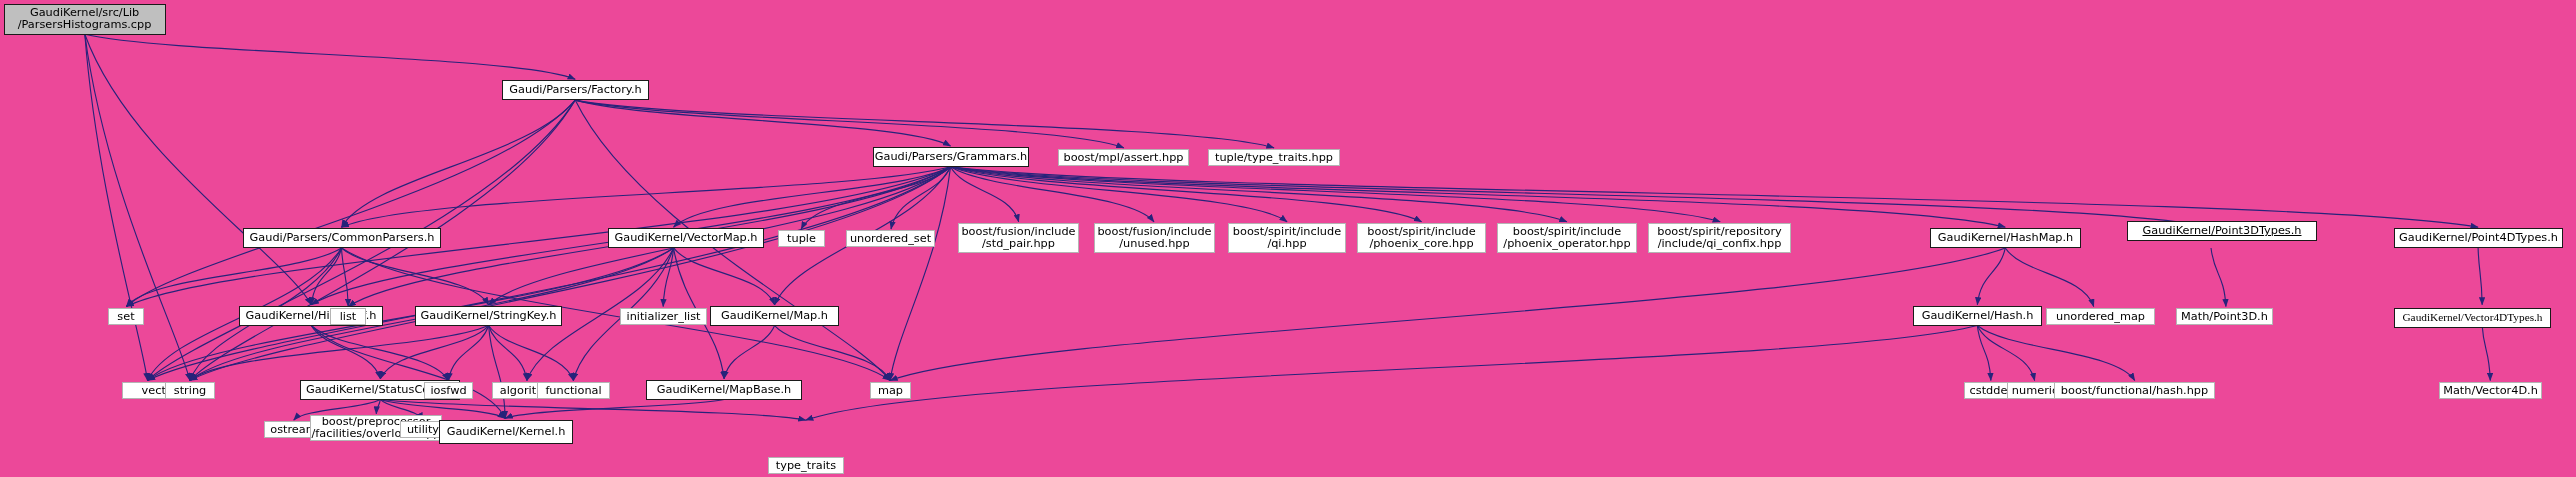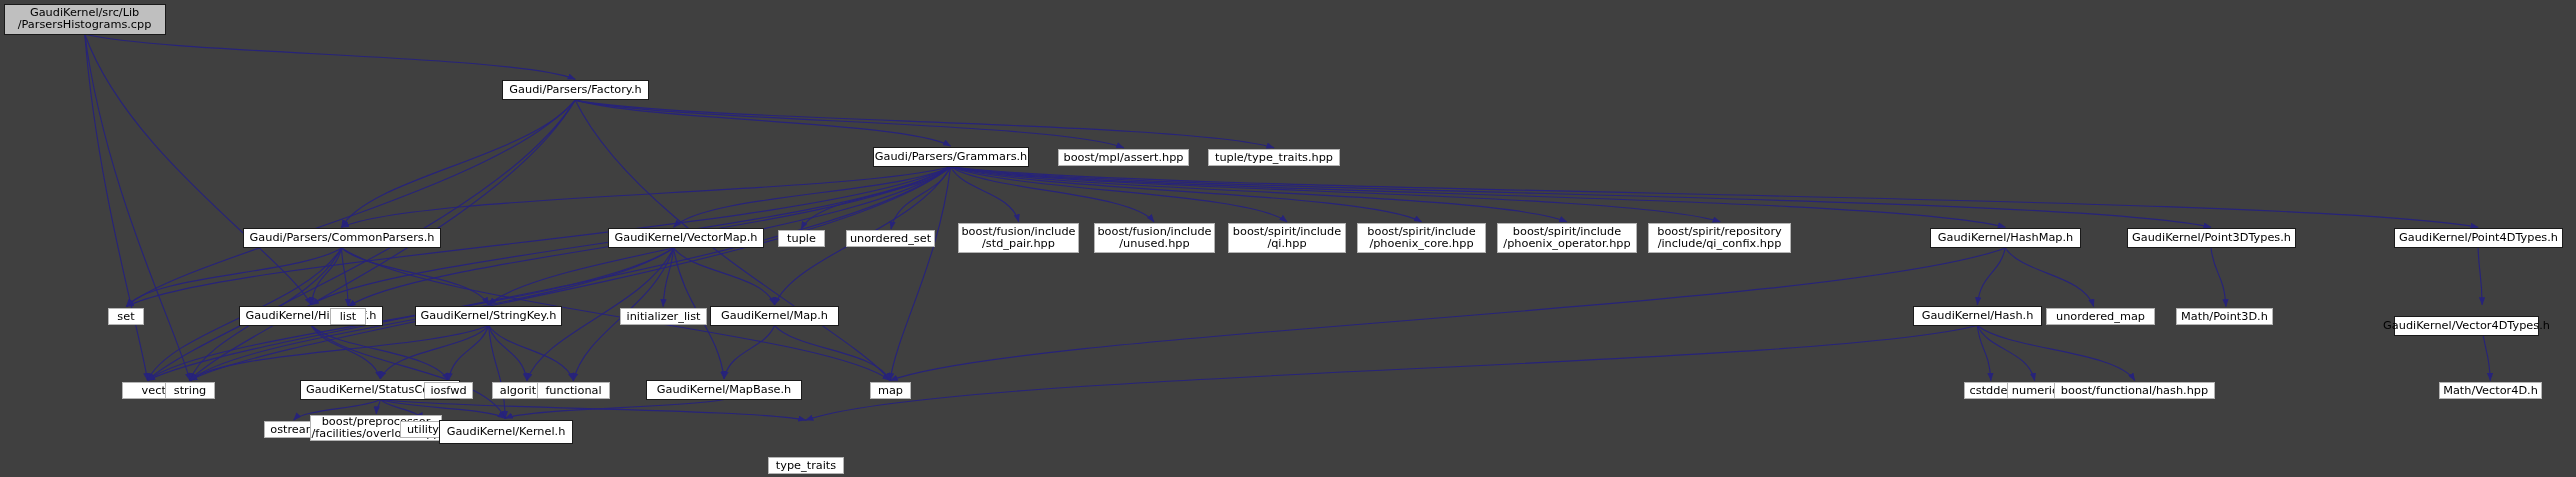--- a/index.html
+++ b/index.html
@@ -1,16 +1,16 @@
 <!DOCTYPE html>
 <html style="font-size:14.4px"><head>
 <meta charset="utf-8">
 <style>
   html,body{margin:0;padding:0;background:#ffffff;}
-  #graph{position:relative;width:2576px;height:477px;background:#404040;
+  #graph{position:relative;width:2576px;height:477px;background:#ec4899;
          font-family:"DejaVu Sans","Liberation Sans",sans-serif;overflow:hidden;}
   #edges{position:absolute;left:0;top:0;width:2576px;height:477px;}
   .node{position:absolute;box-sizing:border-box;display:flex;align-items:center;
         justify-content:center;text-align:center;background:#ffffff;
         border:0.9px solid #b4b4b4;color:#000000;font-size:11.3px;line-height:11.7px;
         white-space:pre;letter-spacing:0px;}
   .node.hdr{border:1.4px solid #1a1a1a;}
   .node.root{background:#bfbfbf;border:1.4px solid #1a1a1a;}
   .node span{display:block;padding:0 3.6px;}
 </style>
@@ -118,32 +118,32 @@
 /unused.hpp</span></div>
       <div class="node" style="left: 1228px; top: 223px; width: 118px; height: 30px;"><span>boost/spirit/include
 /qi.hpp</span></div>
       <div class="node" style="left: 1357px; top: 223px; width: 129px; height: 30px;"><span>boost/spirit/include
 /phoenix_core.hpp</span></div>
       <div class="node" style="left: 1497px; top: 223px; width: 140px; height: 30px;"><span>boost/spirit/include
 /phoenix_operator.hpp</span></div>
       <div class="node" style="left: 1648px; top: 223px; width: 143px; height: 30px;"><span>boost/spirit/repository
 /include/qi_confix.hpp</span></div>
       <div class="node hdr" style="left: 1930px; top: 228px; width: 151px; height: 20px;"><span>GaudiKernel/HashMap.h</span></div>
-      <div class="node hdr" style="left: 2127px; top: 228px; width: 169px; height: 20px;"><span>GaudiKernel/Point3DTypes.h</span></div>
+      <div class="node hdr" style="left: 2127px; top: 221px; width: 190px; height: 20px; text-decoration: underline;"><span>GaudiKernel/Point3DTypes.h</span></div>
       <div class="node hdr" style="left: 2394px; top: 228px; width: 169px; height: 20px;"><span>GaudiKernel/Point4DTypes.h</span></div>
       <div class="node" style="left: 108px; top: 308px; width: 36px; height: 17px;"><span>set</span></div>
       <div class="node hdr" style="left: 239px; top: 306px; width: 144px; height: 20px;"><span>GaudiKernel/HistoDef.h</span></div>
       <div class="node" style="left: 330px; top: 308px; width: 36px; height: 17px;"><span>list</span></div>
       <div class="node hdr" style="left: 415px; top: 306px; width: 147px; height: 20px;"><span>GaudiKernel/StringKey.h</span></div>
       <div class="node" style="left: 620px; top: 308px; width: 87px; height: 17px;"><span>initializer_list</span></div>
       <div class="node hdr" style="left: 710px; top: 306px; width: 129px; height: 20px;"><span>GaudiKernel/Map.h</span></div>
       <div class="node hdr" style="left: 1913px; top: 306px; width: 129px; height: 20px;"><span>GaudiKernel/Hash.h</span></div>
       <div class="node" style="left: 2046px; top: 308px; width: 109px; height: 17px;"><span>unordered_map</span></div>
       <div class="node" style="left: 2176px; top: 308px; width: 97px; height: 17px;"><span>Math/Point3D.h</span></div>
-      <div class="node hdr" style="left: 2394px; top: 316px; width: 145px; height: 20px;"><span>GaudiKernel/Vector4DTypes.h</span></div>
+      <div class="node hdr" style="left: 2394px; top: 308px; width: 157px; height: 20px; font-family: Liberation Serif, serif;"><span>GaudiKernel/Vector4DTypes.h</span></div>
       <div class="node" style="left: 122px; top: 382px; width: 51px; height: 17px; padding-left: 24px;"><span>vector</span></div>
       <div class="node" style="left: 165px; top: 382px; width: 50px; height: 17px;"><span>string</span></div>
       <div class="node hdr" style="left: 300px; top: 380px; width: 160px; height: 20px;"><span>GaudiKernel/StatusCode.h</span></div>
       <div class="node" style="left: 424px; top: 382px; width: 49px; height: 17px; align-items: center;"><span>iosfwd</span></div>
       <div class="node" style="left: 492px; top: 382px; width: 70px; height: 17px;"><span>algorithm</span></div>
       <div class="node" style="left: 537px; top: 382px; width: 73px; height: 17px;"><span>functional</span></div>
       <div class="node hdr" style="left: 646px; top: 380px; width: 156px; height: 20px;"><span>GaudiKernel/MapBase.h</span></div>
       <div class="node" style="left: 870px; top: 382px; width: 41px; height: 17px;"><span>map</span></div>
       <div class="node" style="left: 1964px; top: 382px; width: 53px; height: 17px;"><span>cstddef</span></div>
       <div class="node" style="left: 2007px; top: 382px; width: 56px; height: 17px;"><span>numeric</span></div>

